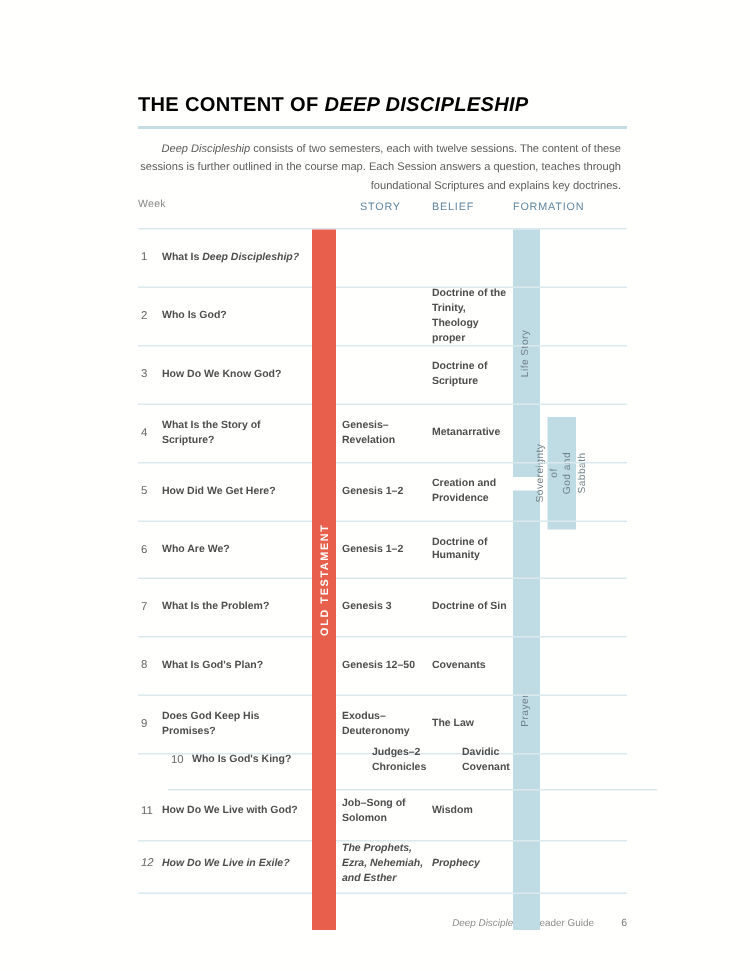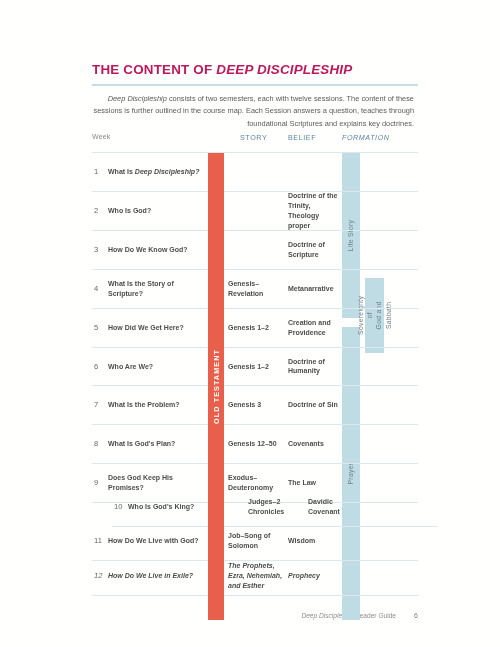--- a/index.html
+++ b/index.html
@@ -28,21 +28,21 @@
     position: absolute;
     left: 92px;
     top: 62px;
     width: 326px;
   }
 
   .page-title {
     font-size: 13.4px;
     font-weight: bold;
     letter-spacing: 0.2px;
-    color: #be185d;
+    color: #000000;
     line-height: 1.2;
     white-space: nowrap;
   }
   .page-title .ital {
     font-style: italic;
   }
 
   .title-rule {
     margin-top: 6px;
     height: 1.5px;
@@ -80,21 +80,21 @@
     color: #5f86a0;
   }
   .col-head .ch-week {
     left: 0;
     color: #888888;
     letter-spacing: 0.2px;
     font-size: 7px;
   }
   .col-head .ch-story    { left: 136px; margin-left: 12px; }
   .col-head .ch-belief   { left: 196px; }
-  .col-head .ch-format   { left: 250px; font-style: italic; }
+  .col-head .ch-format   { left: 250px; }
 
   .grid {
     position: relative;
     width: 326px;
     height: 467px;
     border-top: 1.2px solid #dbe9ee;
   }
 
   
   .spine {

